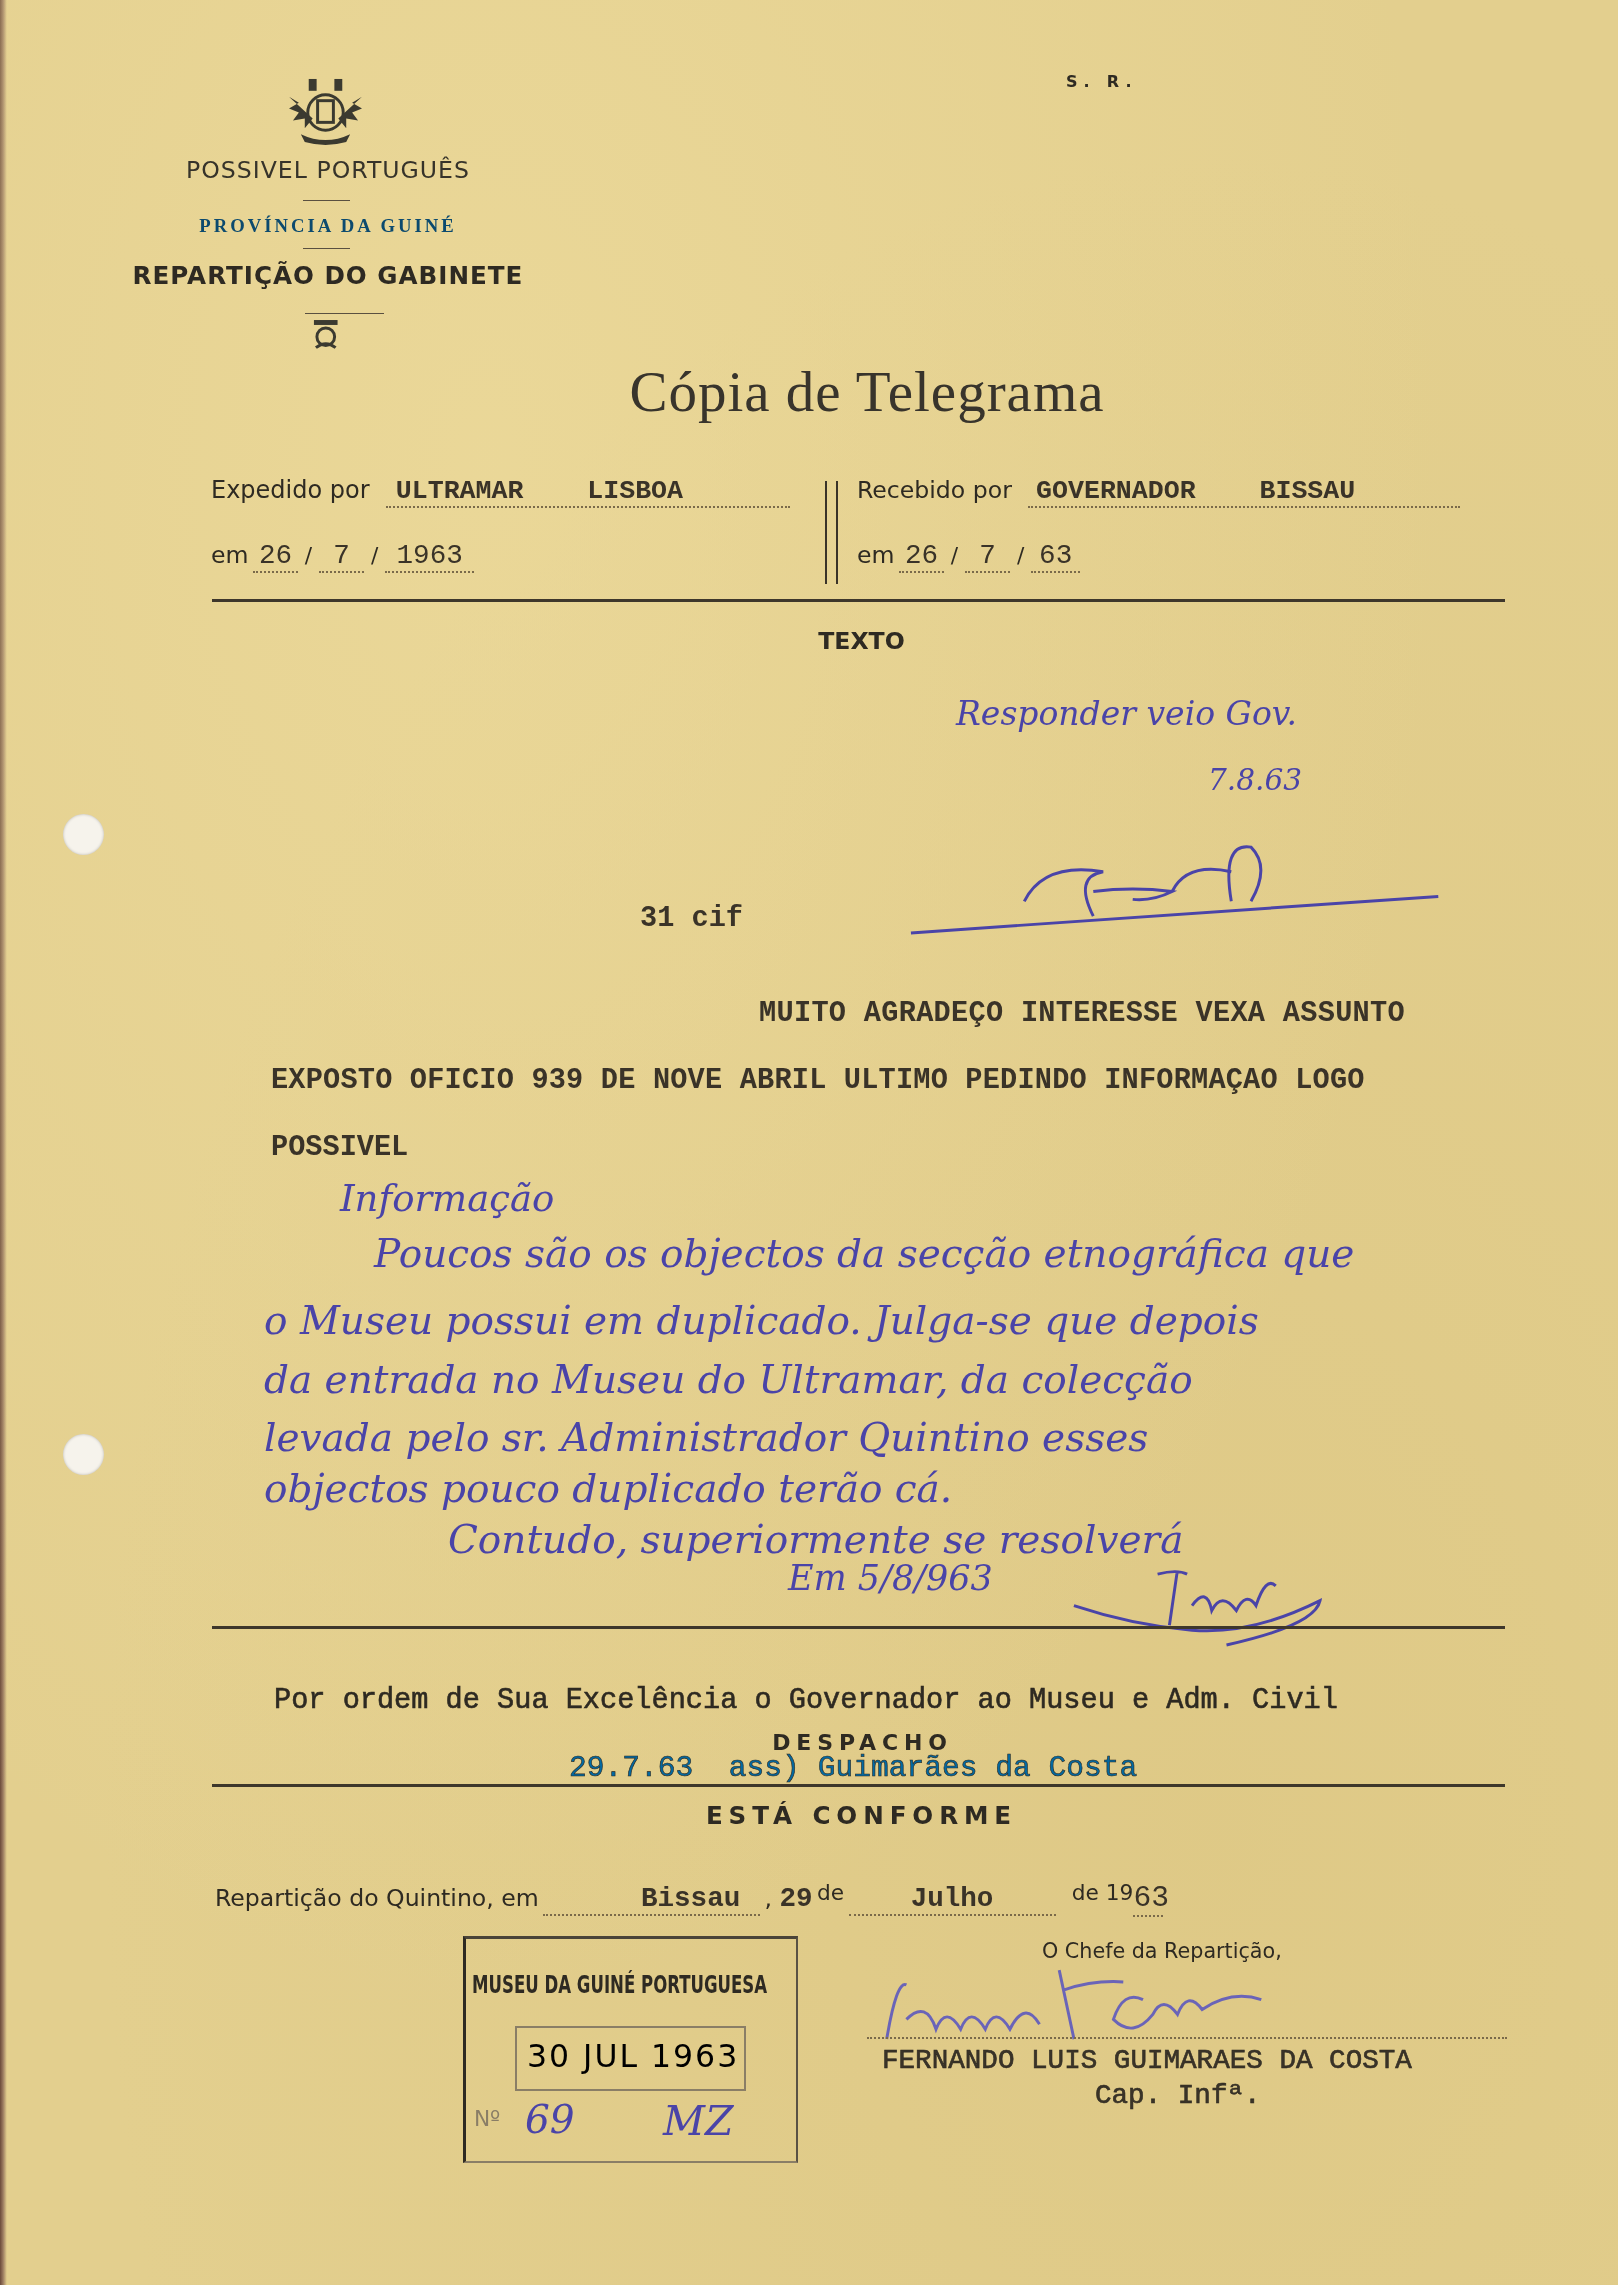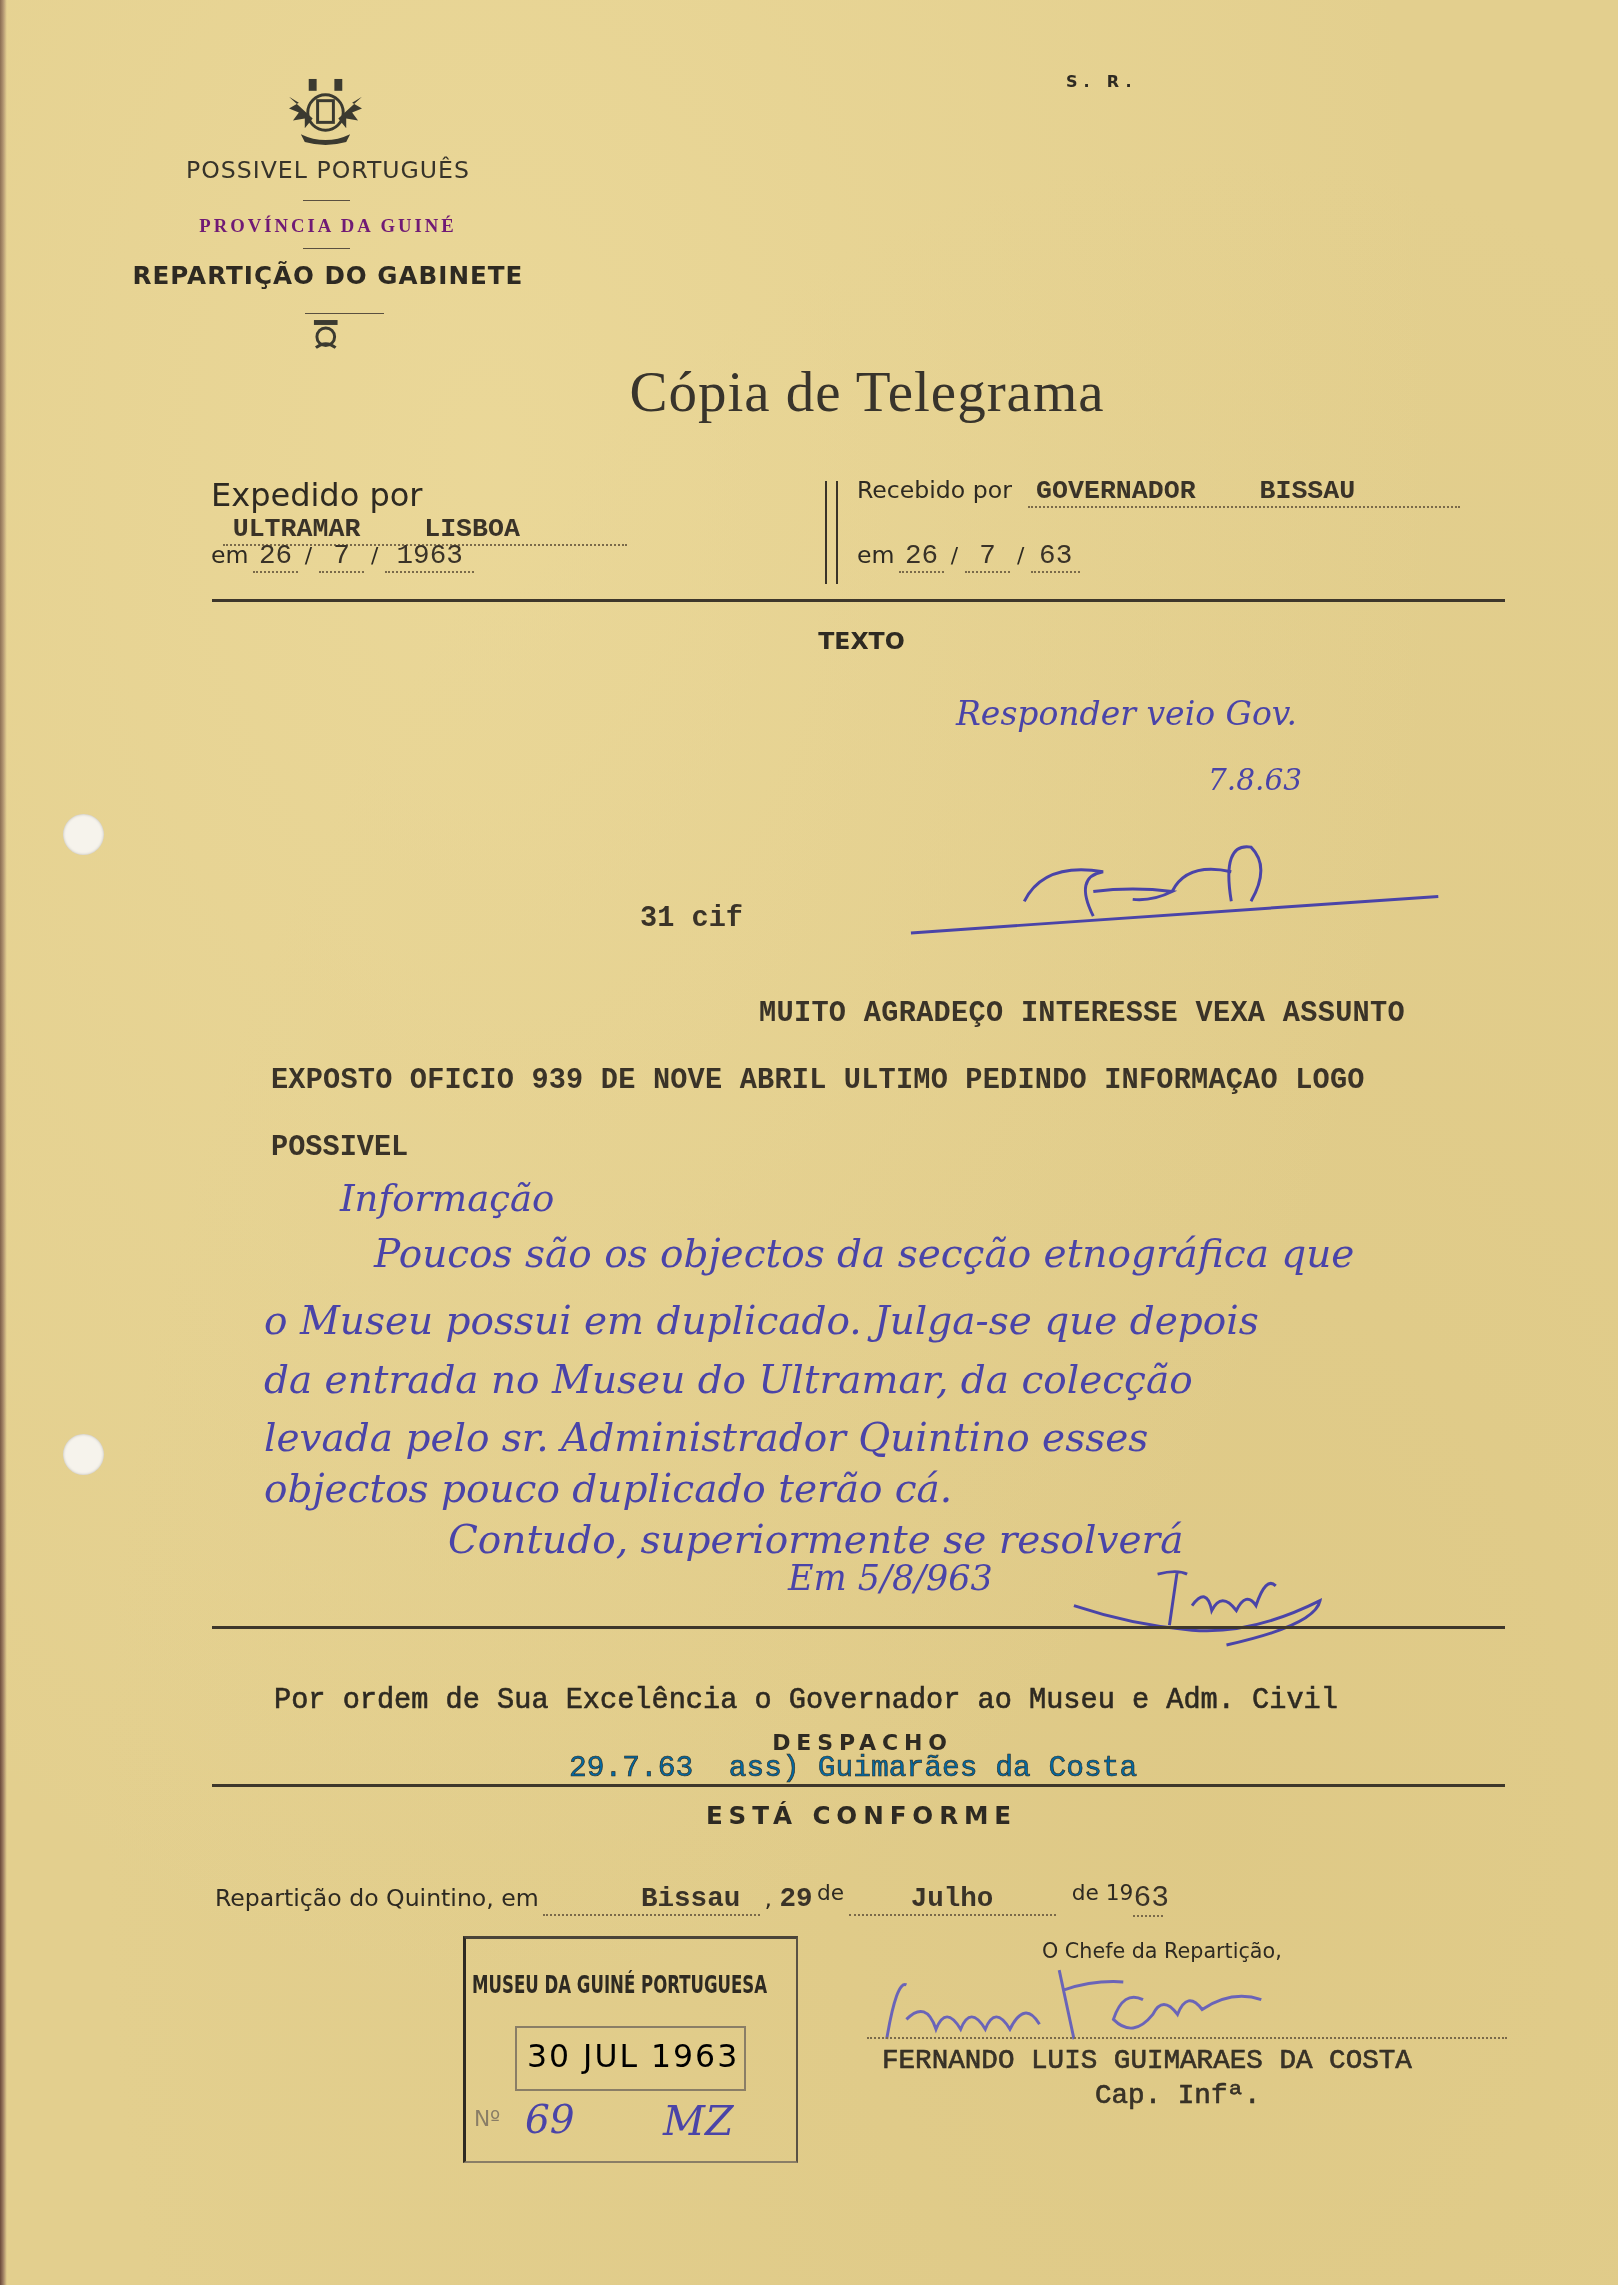--- a/index.html
+++ b/index.html
@@ -39,36 +39,36 @@
       <path d="M8 20 l10 6 -10 6 10 4 -6 8 12 -2 0 10 8-10 M82 20 l-10 6 10 6 -10 4 6 8 -12 -2 0 10 -8-10"></path>
       <path d="M20 58 q25 12 50 0 l-4 8 q-21 6 -42 0z"></path>
       <rect x="28" y="2" width="8" height="12"></rect>
         <rect x="54" y="2" width="8" height="12"></rect>
     </g>
   </svg>
 </div>
 
 <div class="abs sans" style="left:158px;top:156px;width:340px;text-align:center;font-size:23.6px;letter-spacing:1px;color:#36332a;">POSSIVEL PORTUGUÊS</div>
 <div class="abs" style="left:303px;top:200px;width:47px;height:1px;background:#5a5040;"></div>
-<div class="abs serif" style="left:158px;top:215px;width:340px;text-align:center;font-size:18.7px;letter-spacing:3px;font-weight:bold;color:#701a75;">PROVÍNCIA DA GUINÉ</div>
+<div class="abs serif" style="left:158px;top:215px;width:340px;text-align:center;font-size:18.7px;letter-spacing:3px;font-weight:bold;color:#0c4a6e;">PROVÍNCIA DA GUINÉ</div>
 <div class="abs" style="left:303px;top:248px;width:47px;height:1px;background:#5a5040;"></div>
 <div class="abs sans-b" style="left:116px;top:261px;width:424px;text-align:center;font-size:24.6px;letter-spacing:1px;color:#2e2a22;">REPARTIÇÃO DO GABINETE</div>
 <div class="abs" style="left:305px;top:313px;width:79px;height:1px;background:#5a5040;"></div>
 <div class="abs" style="left:310px;top:320px;width:31.5px;height:29.6px;">
   <svg width="31.5" height="29.6" viewBox="0 0 32 30">
       <rect x="4" y="0" width="24" height="5" fill="#3b3a30"></rect>
       <circle cx="16" cy="17" r="9" fill="none" stroke="#3b3a30" stroke-width="3"></circle>
       <path d="M6 28 q10-8 20 0" stroke="#3b3a30" stroke-width="3" fill="none"></path>
     </svg>
 </div>
 
 <div class="abs serif" style="left:532px;top:359px;width:670px;text-align:center;font-size:57px;color:#38342c;letter-spacing:1px;">Cópia de Telegrama</div>
 
 <div class="abs" style="left:211px;top:476px;width:603px;">
-  <span class="sans" style="font-size:32px;margin-top:36px;">Expedido por</span>
+  <span class="sans" style="font-size:24px;margin-top:36px;">Expedido por</span>
   <span class="typed dotline" style="display:inline-block;width:394px;margin-left:11.8px;font-size:26.6px;white-space:pre;padding-left:9.9px;">ULTRAMAR    LISBOA</span>
 </div>
 <div class="abs" style="left:211px;top:540px;">
   <span class="sans" style="font-size:23.6px;">em</span>
   <span class="typed dotline" style="display:inline-block;width:45px;text-align:center;font-size:27.6px;font-weight:normal;">26</span><span class="sans" style="font-size:21.7px;"> / </span>
   <span class="typed dotline" style="display:inline-block;width:45px;text-align:center;font-size:27.6px;font-weight:normal;">7</span><span class="sans" style="font-size:21.7px;"> / </span>
   <span class="typed dotline" style="display:inline-block;width:89px;text-align:center;font-size:27.6px;font-weight:normal;">1963</span>
 </div>
 
 <div class="abs" style="left:825px;top:481px;width:8.9px;height:103px;border-left:2px solid #3a3328;border-right:2px solid #3a3328;"></div>

